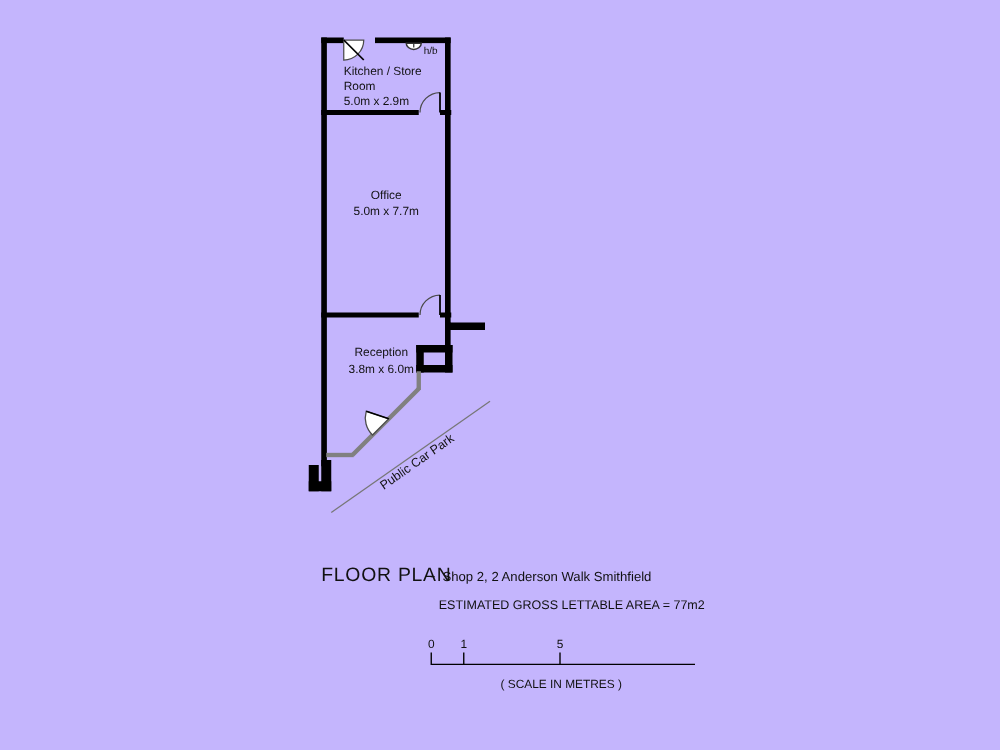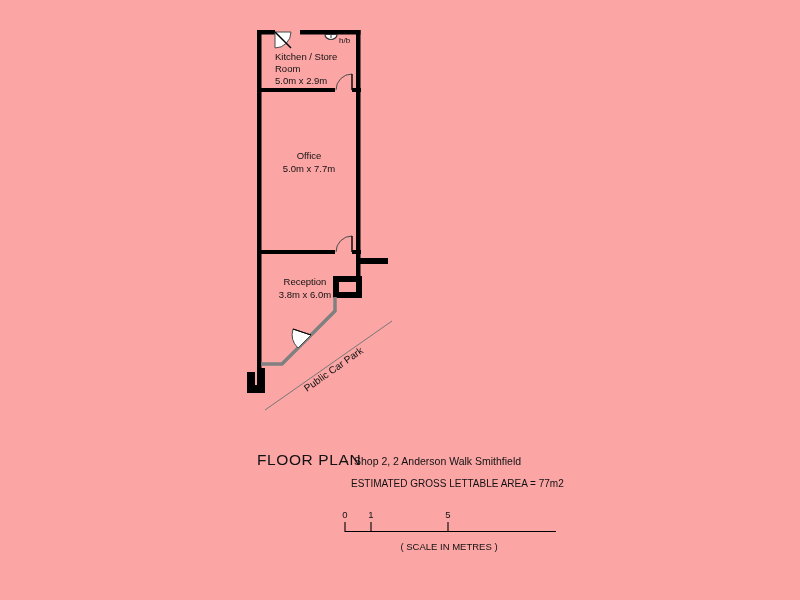--- a/index.html
+++ b/index.html
@@ -12,21 +12,21 @@
     width: 800px;
     height: 600px;
     overflow: hidden;
     font-family: "Liberation Sans", sans-serif;
     color: #000000;
   }
   #plan-root {
     position: relative;
     width: 800px;
     height: 600px;
-    background: #fca5a5;
+    background: #c4b5fd;
   }
   svg#floorplan-svg {
     position: absolute;
     left: 0;
     top: 0;
     width: 800px;
     height: 600px;
     display: block;
   }
   .room-label, .plan-text {

